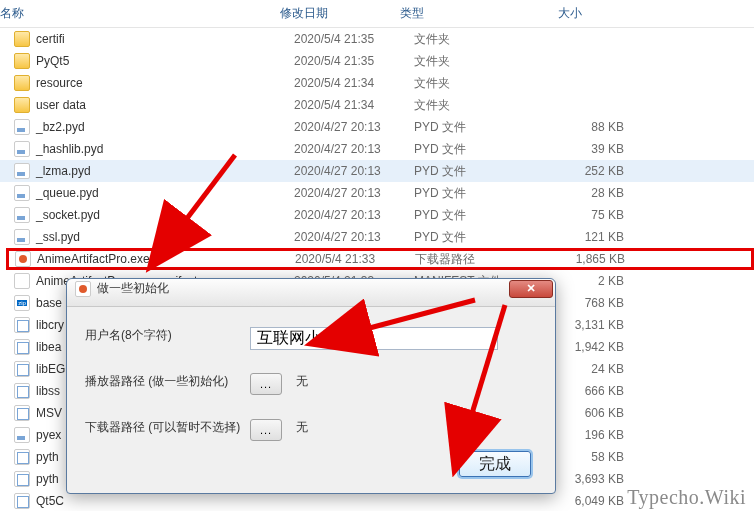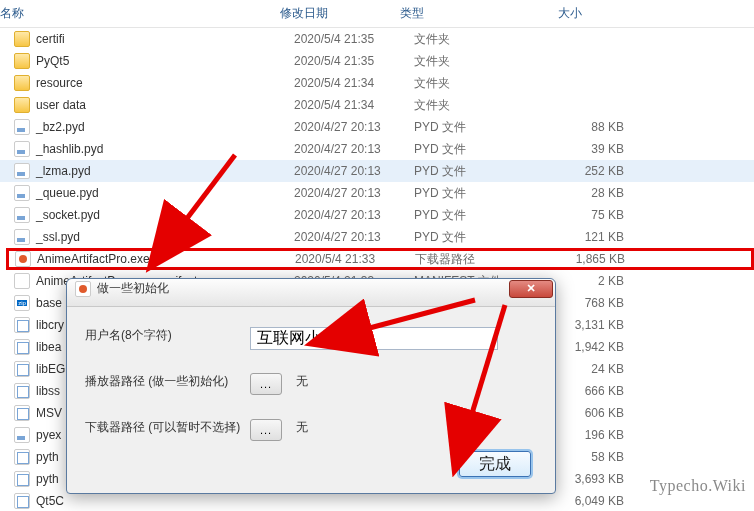--- a/index.html
+++ b/index.html
@@ -38,21 +38,21 @@
   .dlg-row { display: flex; margin-bottom: 18px; height: 28px; }
   .dlg-label { width: 165px; color: #333; }
   .dlg-input { width: 248px; height: 23px; border: 1px solid #a9b7c9; padding: 2px 6px; font-size: 16px; background: #fff; }
   .dlg-browse { width: 32px; height: 22px; border: 1px solid #a0a0a0; background: linear-gradient(#f7f7f7,#e0e0e0); border-radius: 3px; cursor: pointer; font-size: 11px; letter-spacing: 1px; }
   .dlg-none { margin-left: 14px; color: #333; }
   .dlg-done { position: absolute; right: 24px; bottom: 16px; width: 72px; height: 26px; border: 1px solid #3b72b4; background: linear-gradient(#f7fbff,#d9ecfb); border-radius: 3px; cursor: pointer; font-size: 16px; color: #1a1a1a; box-shadow: 0 0 0 2px #98c4ec; }
 
   
   .arrow-svg { position: absolute; left: 0; top: 0; width: 754px; height: 511px; pointer-events: none; }
 
-  .watermark { position: absolute; right: 8px; bottom: 16px; color: #8a8a8a; font-family: Georgia, serif; font-size: 16px; text-shadow: 0 1px 0 #fff; letter-spacing: .5px; }
+  .watermark { position: absolute; right: 8px; bottom: 2px; color: #8a8a8a; font-family: Georgia, serif; font-size: 20px; text-shadow: 0 1px 0 #fff; letter-spacing: .5px; }
 </style>
 </head>
 <body>
 
 <div class="header">
   <div class="header-col col-name">名称</div>
   <div class="header-col col-date">修改日期</div>
   <div class="header-col col-type">类型</div>
   <div class="header-col col-size">大小</div>
 </div>

